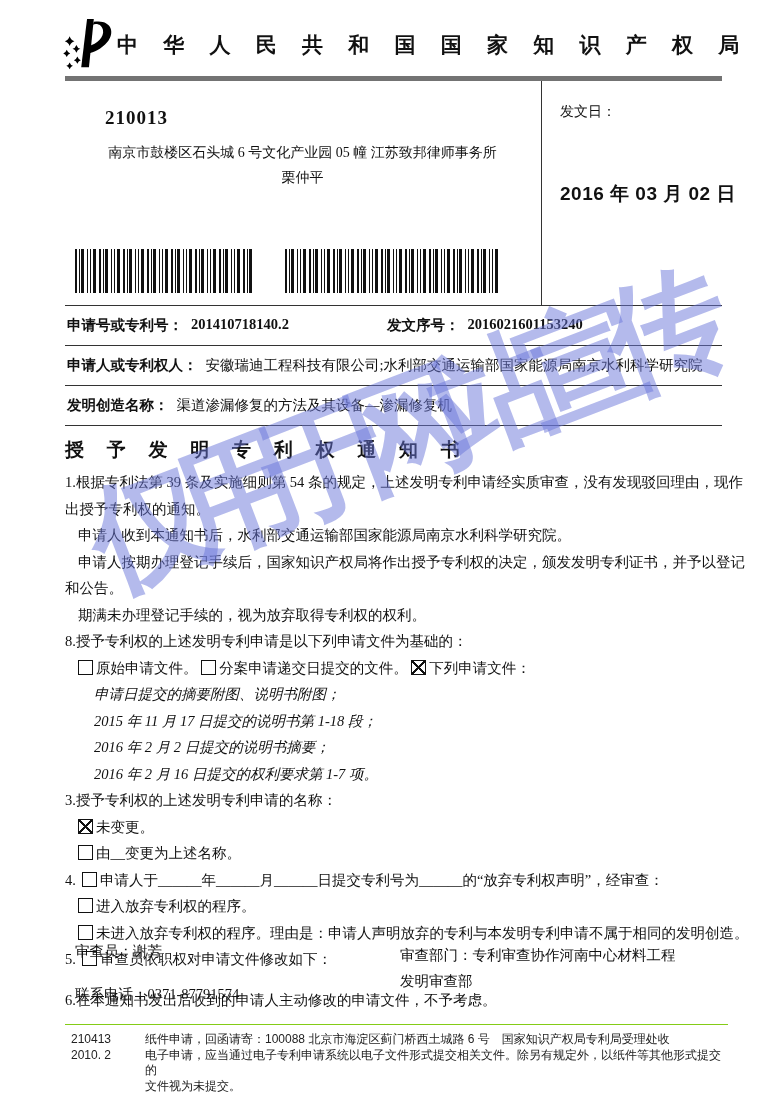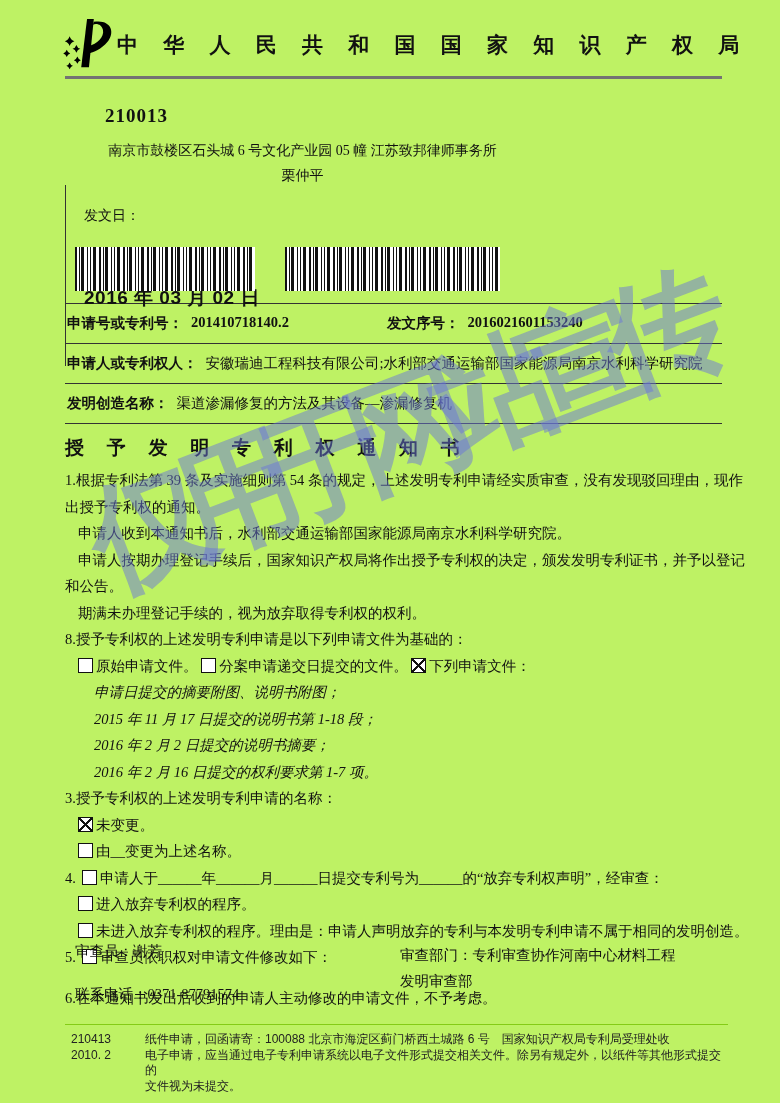--- a/index.html
+++ b/index.html
@@ -1,26 +1,26 @@
 <!DOCTYPE html>
 <html><head>
 <meta charset="utf-8">
 <style>
   html,body{margin:0;padding:0;background:#e9e9e9;}
   .page{
-    position:relative;width:780px;height:1103px;margin:0 auto;background:#bef264;
+    position:relative;width:780px;height:1103px;margin:0 auto;background:#ffffff;
     font-family:"Liberation Serif","DejaVu Serif",serif;color:#111;overflow:hidden;
   }
   .content{padding:0 58px 0 65px;}
   
   .header{display:flex;align-items:center;padding-top:14px;height:62px;}
   .logo{width:58px;height:58px;flex:0 0 58px;margin-left:-6px;}
   .header-title{flex:1;text-align:center;font-size:21px;font-weight:bold;letter-spacing:10px;padding-right:30px;white-space:nowrap;}
   
-  .addr-section{border-top:3px solid #737373;display:flex;height:224px;flex-direction:column;}
+  .addr-section{border-top:5px solid #737373;display:flex;height:224px;}
   .addr-left{flex:1;position:relative;}
   .postcode{margin:26px 0 0 40px;font-size:19px;font-weight:bold;letter-spacing:1px;}
   .address{width:475px;text-align:center;margin-top:15px;font-size:14px;}
   .recipient{width:475px;text-align:center;margin-top:7px;font-size:14px;}
   .barcodes{position:absolute;left:10px;top:168px;display:flex;gap:30px;}
   .barcode{height:44px;background:repeating-linear-gradient(90deg,
       #111 0 2px,#fff 2px 4px,#111 4px 5px,#fff 5px 6px,#111 6px 9px,#fff 9px 12px,
       #111 12px 13px,#fff 13px 15px,#111 15px 16px,#fff 16px 18px,#111 18px 21px,#fff 21px 24px);}
   .bc1{width:180px;}
   .bc2{width:215px;}

